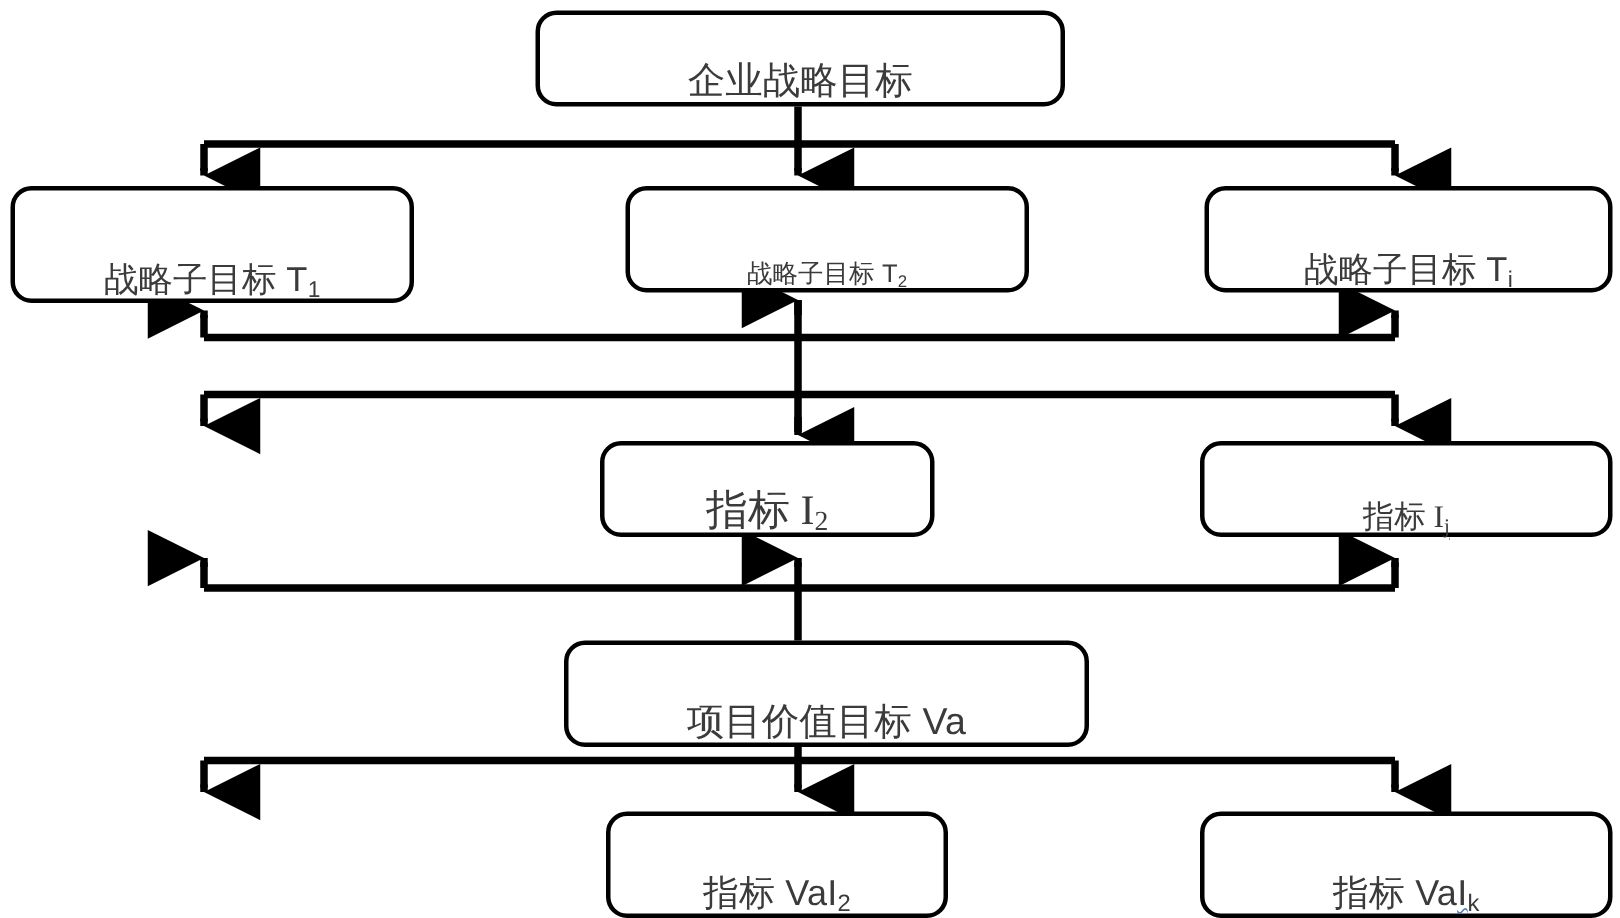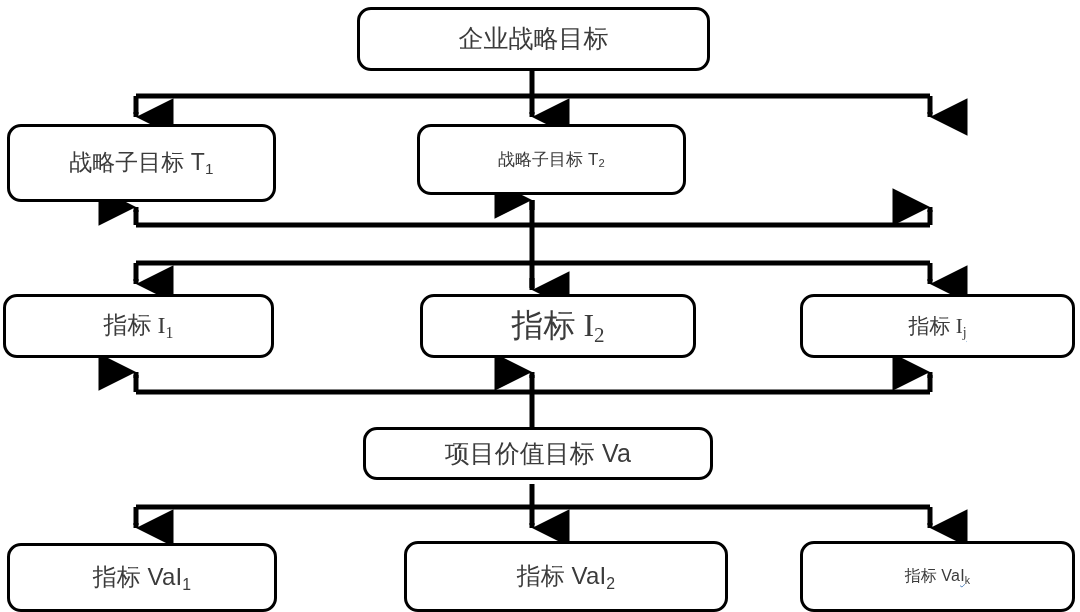--- a/index.html
+++ b/index.html
@@ -26,21 +26,21 @@
     height: 612px;
     display: block;
   }
   .node-box {
     position: absolute;
     box-sizing: border-box;
     background: #ffffff;
     border: 3px solid #000000;
     border-radius: 14px;
     display: flex;
-    align-items: center;
+    align-items: flex-end;
     justify-content: center;
     text-align: center;
     color: #3b3b3b;
     font-family: "Liberation Serif", "DejaVu Serif", serif;
     line-height: 1.05;
     white-space: nowrap;
   }
   .node-label {
     display: inline-block;
     padding: 0 6px;
@@ -148,56 +148,51 @@
       <span class="ser">战略子目标</span><span class="lat">&nbsp;T<sub>1</sub></span>
     </span>
   </div>
 
   <div class="node-box" style="left:417px; top:124px; width:269px; height:71px; font-size:17px;">
     <span class="node-label">
       <span class="ser">战略子目标</span><span class="lat">&nbsp;T<sub>2</sub></span>
     </span>
   </div>
 
-
-  <div class="node-box" style="left:3px; top:294px; width:271px; height:64px; font-size:24px;">
+  <div class="node-box" style="left:803px; top:124px; width:272px; height:71px; font-size:23px;">
     <span class="node-label">
-      <span class="ser">指标</span><span class="ser">&nbsp;I<sub>1</sub></span>
+      <span class="ser">战略子目标</span><span class="lat">&nbsp;T<sub>i</sub></span>
     </span>
   </div>
 
-  <div class="node-box" style="left:420px; top:294px; width:276px; height:64px; font-size:32px;">
+
+  <div class="node-box" style="left:400px; top:294px; width:223px; height:64px; font-size:28px;">
     <span class="node-label">
       <span class="ser">指标</span><span class="ser">&nbsp;I<sub>2</sub></span>
     </span>
   </div>
 
   <div class="node-box" style="left:800px; top:294px; width:275px; height:64px; font-size:21px;">
     <span class="node-label">
       <span class="ser">指标</span><span class="ser">&nbsp;I<sub class="squiggle">j</sub></span>
     </span>
   </div>
 
-  <div class="node-box" style="left:363px; top:427px; width:350px; height:53px; font-size:25px;">
+  <div class="node-box" style="left:376px; top:427px; width:350px; height:71px; font-size:25px;">
     <span class="node-label">
       <span class="ser">项目价值目标</span><span class="lat">&nbsp;Va</span>
     </span>
   </div>
 
-  <div class="node-box" style="left:7px; top:543px; width:270px; height:69px; font-size:24px;">
-    <span class="node-label">
-      <span class="ser">指标</span><span class="lat">&nbsp;VaI<sub>1</sub></span>
-    </span>
-  </div>
 
-  <div class="node-box" style="left:404px; top:541px; width:324px; height:71px; font-size:24px;">
+  <div class="node-box" style="left:404px; top:541px; width:228px; height:71px; font-size:24px;">
     <span class="node-label">
       <span class="ser">指标</span><span class="lat">&nbsp;VaI<sub>2</sub></span>
     </span>
   </div>
 
-  <div class="node-box" style="left:800px; top:541px; width:275px; height:71px; font-size:16px;">
+  <div class="node-box" style="left:800px; top:541px; width:275px; height:71px; font-size:24px;">
     <span class="node-label">
       <span class="ser">指标</span><span class="lat">&nbsp;Va<span class="squiggle">I<sub>k</sub></span></span>
     </span>
   </div>
 
 </div>
 
 </body></html>

